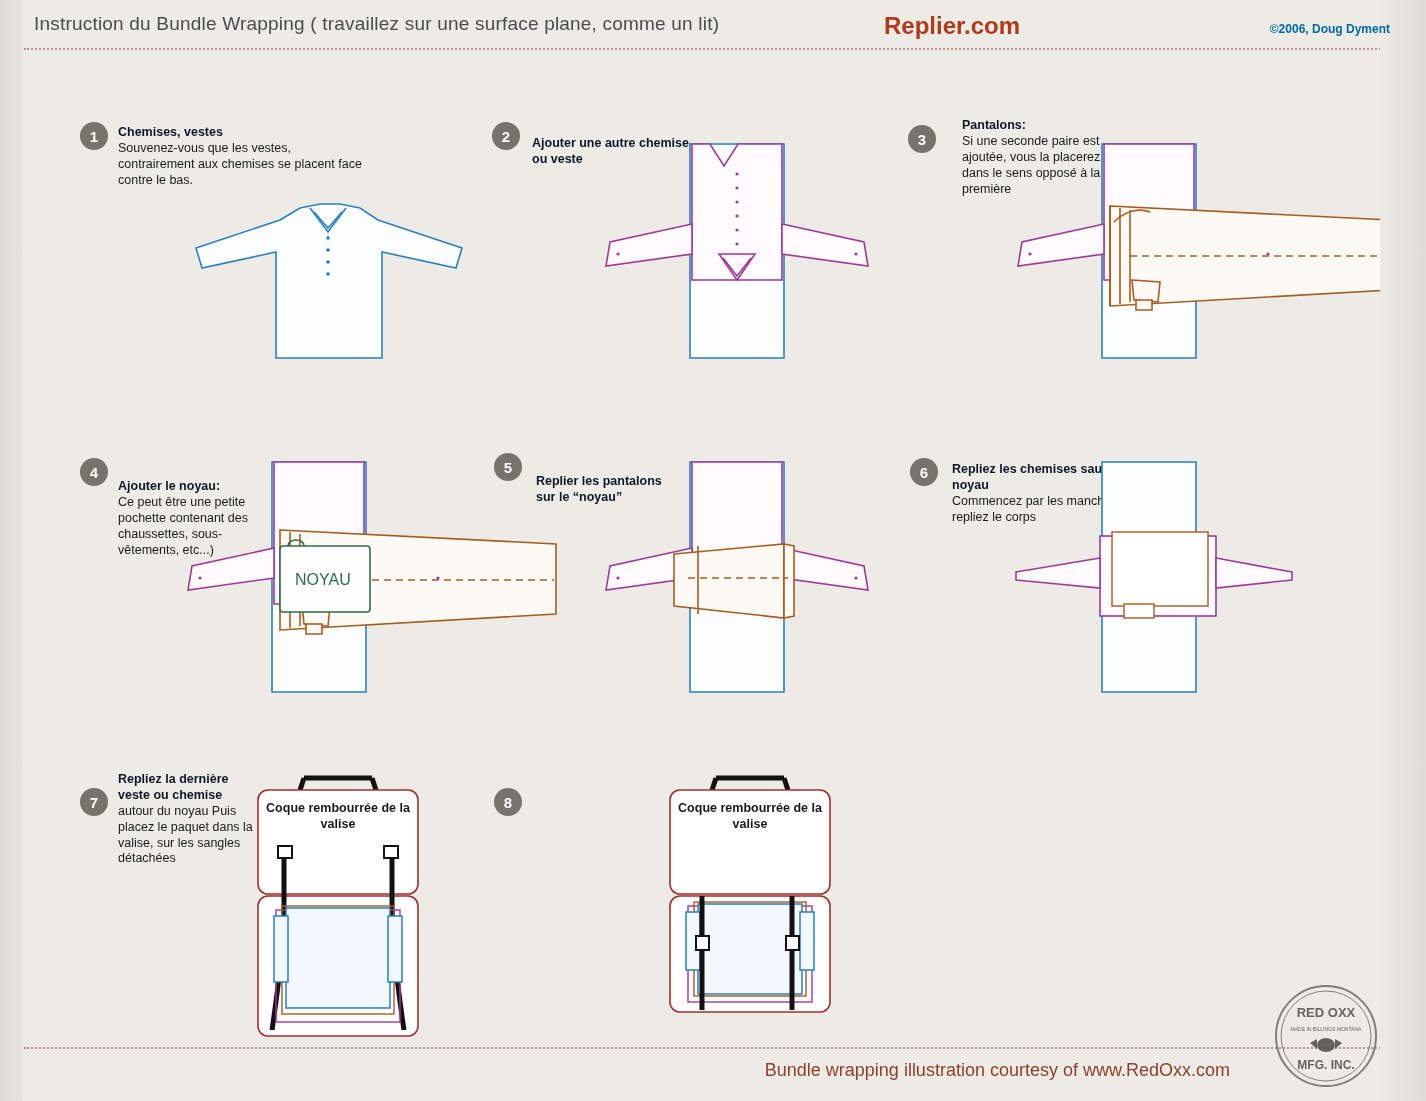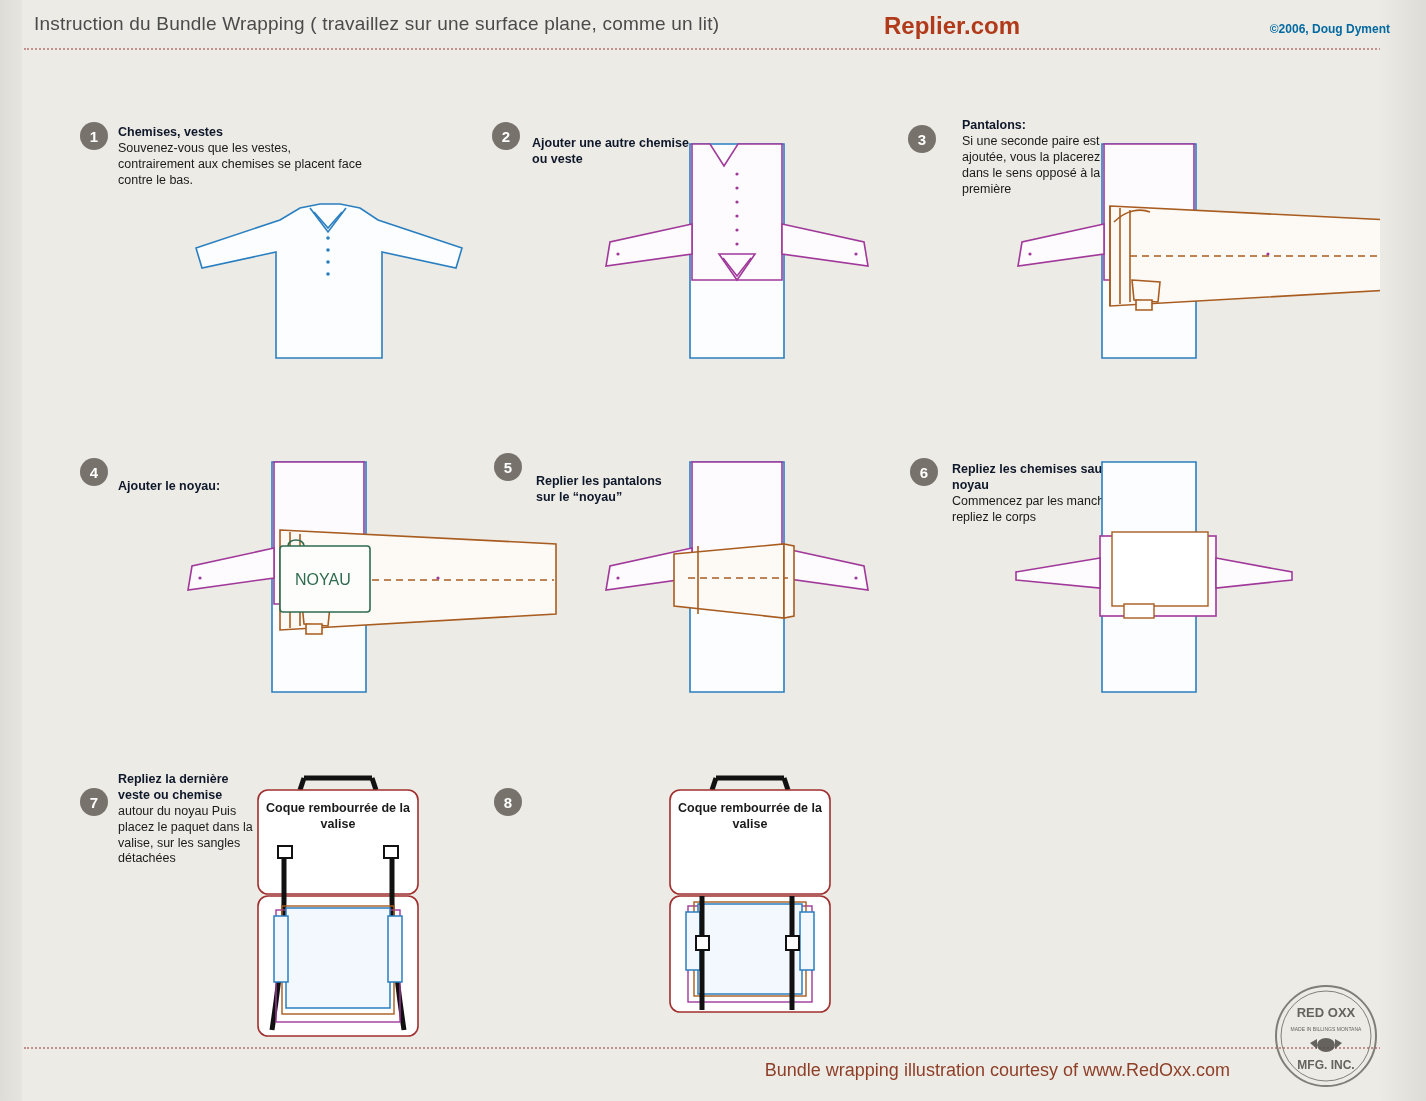--- a/index.html
+++ b/index.html
@@ -175,20 +175,21 @@
         <circle cx="30" cy="124" r="1.6"></circle>
         <circle cx="268" cy="124" r="1.6"></circle>
       </g>
     </svg>
   </div>
 
   <div class="step" style="left:0;top:0;width:100%;height:100%;">
     <div class="badge" style="left:80px;top:458px;">4</div>
     <div class="txt" style="left:118px;top:455px;width:130px;margin-top:24px;">
       <span class="hd">Ajouter le noyau:</span>
+      <span>Ce peut être une petite pochette contenant des chaussettes, sous-vêtements, etc...)</span>
     </div>
     <svg class="art" style="left:170px;top:448px;" width="400" height="250" viewBox="0 0 400 250">
       <g fill="#fbfdff" stroke="#2a7fc1" stroke-width="1.6">
         <path d="M102 14 L196 14 L196 244 L102 244 Z"></path>
       </g>
       <g fill="#fdfbfe" stroke="#a0399a" stroke-width="1.6">
         <path d="M104 14 L194 14 L194 156 L104 156 Z"></path>
         <path d="M104 100 L22 118 L18 142 L104 130 Z"></path>
         <path d="M194 100 L276 118 L280 142 L194 130 Z"></path>
       </g>

